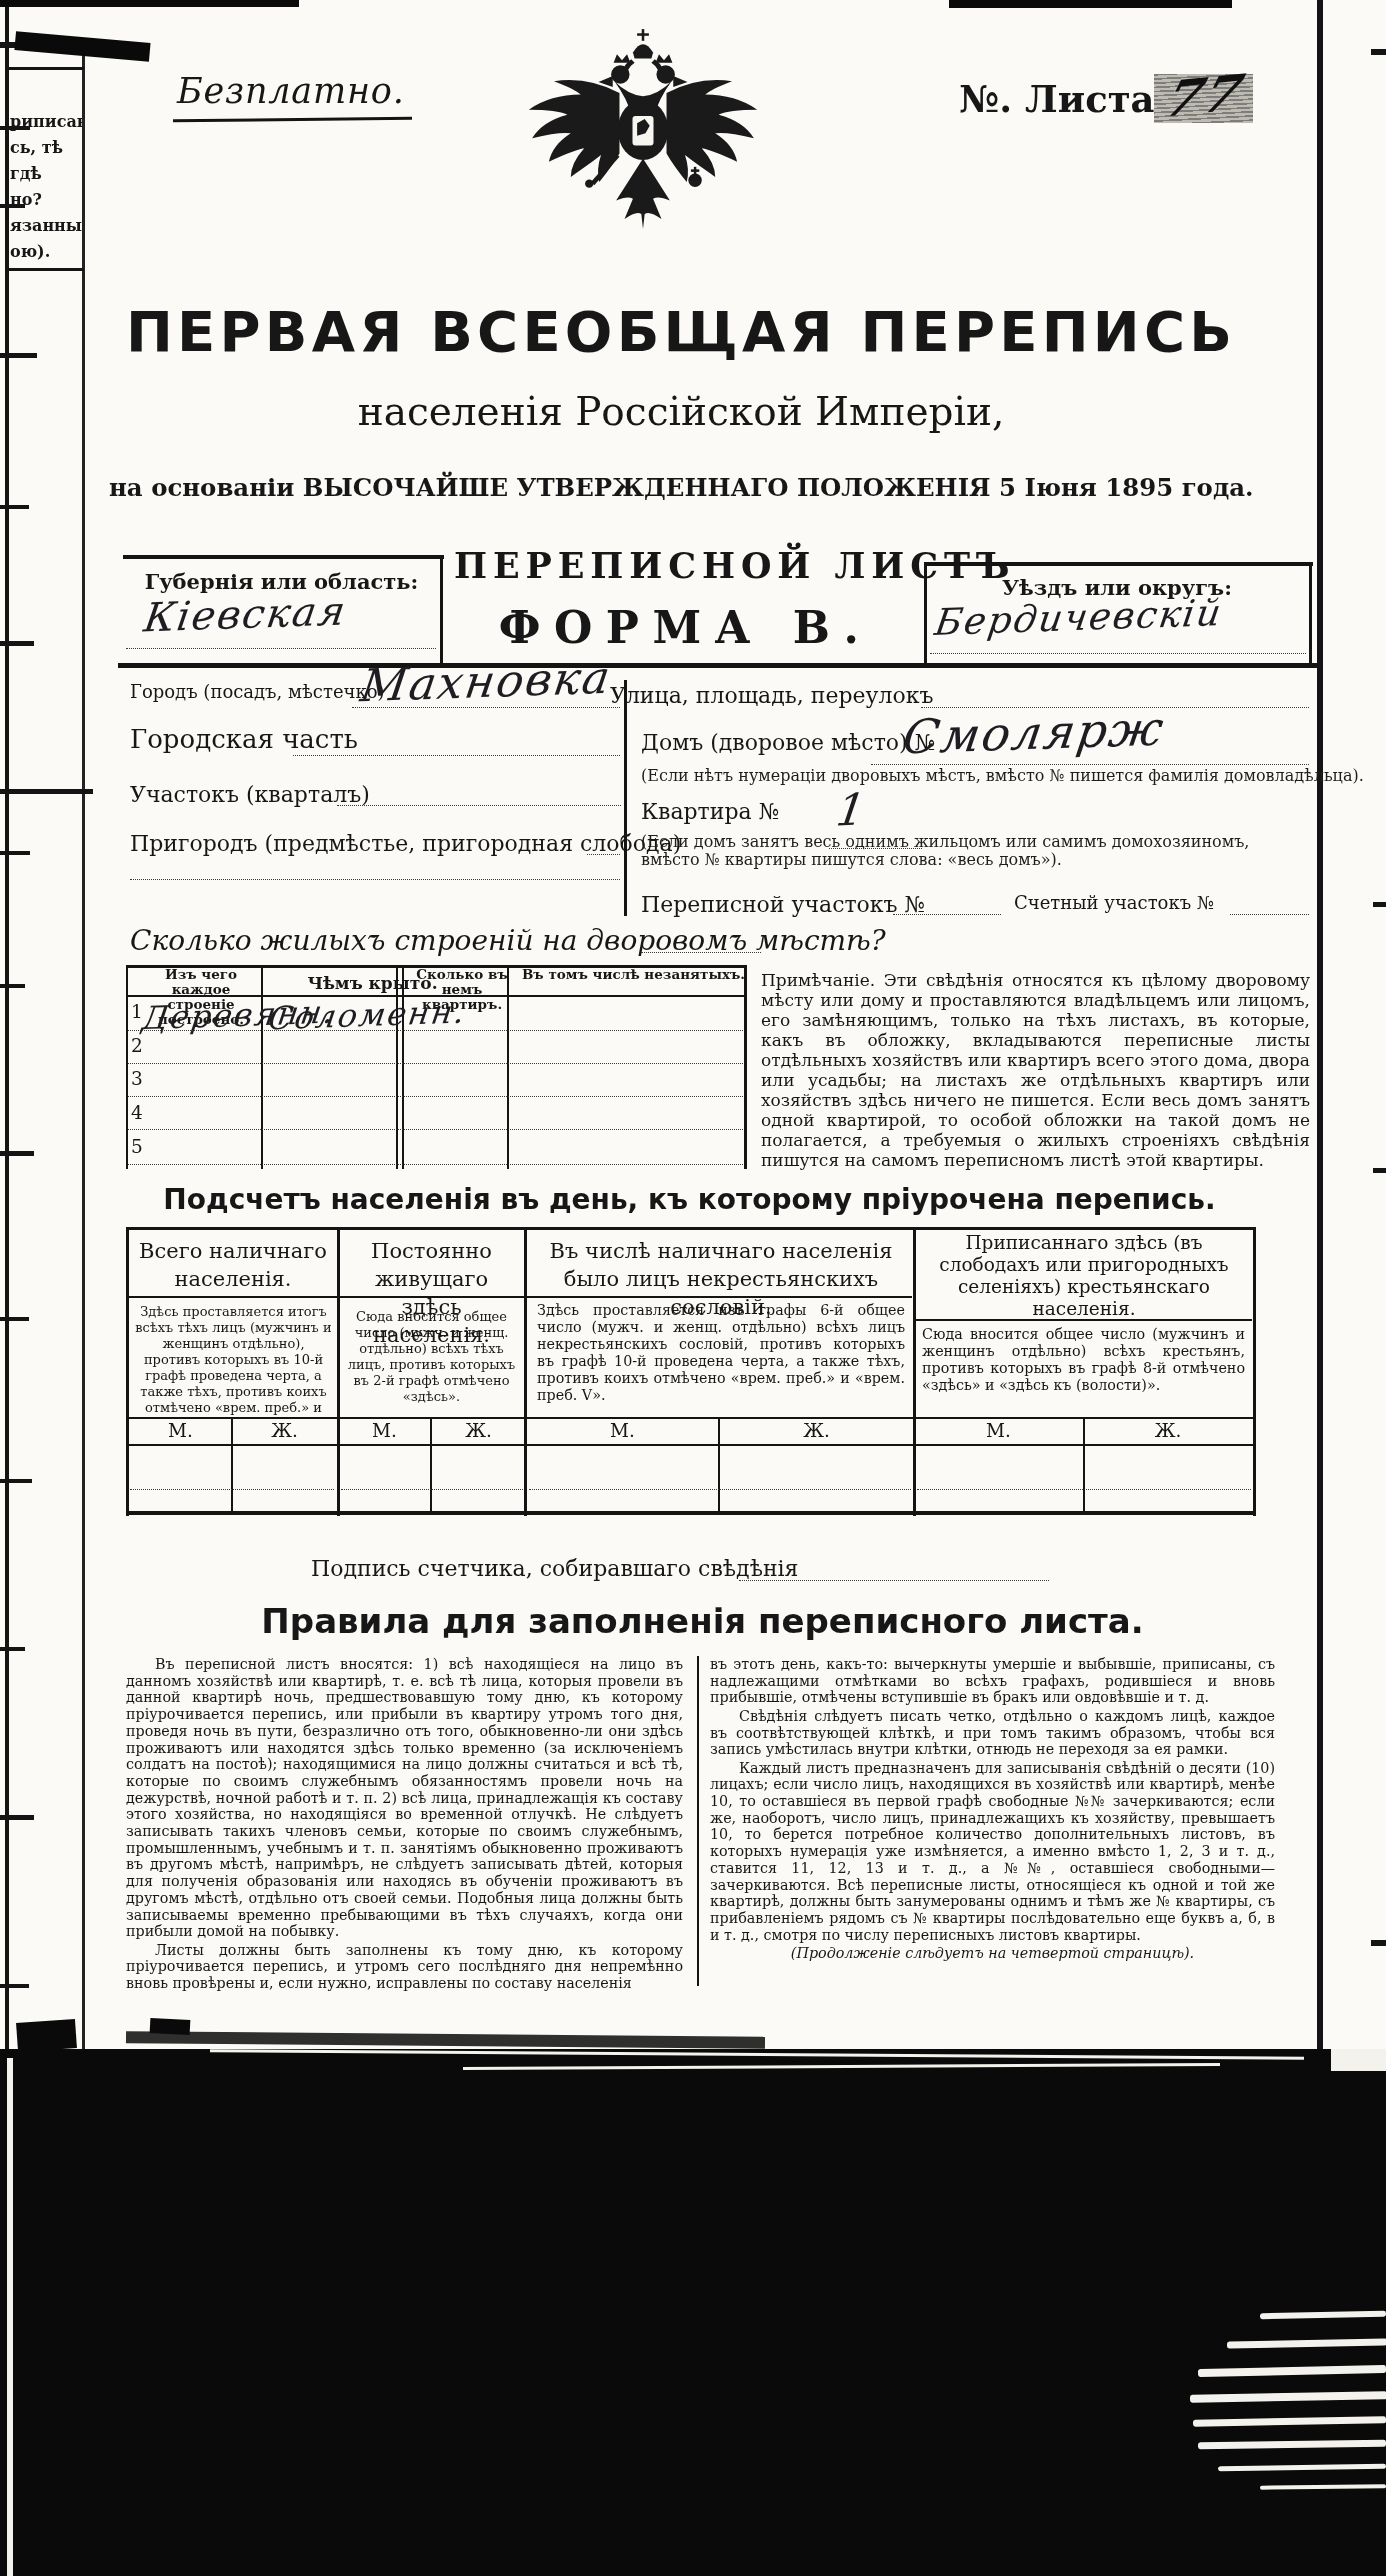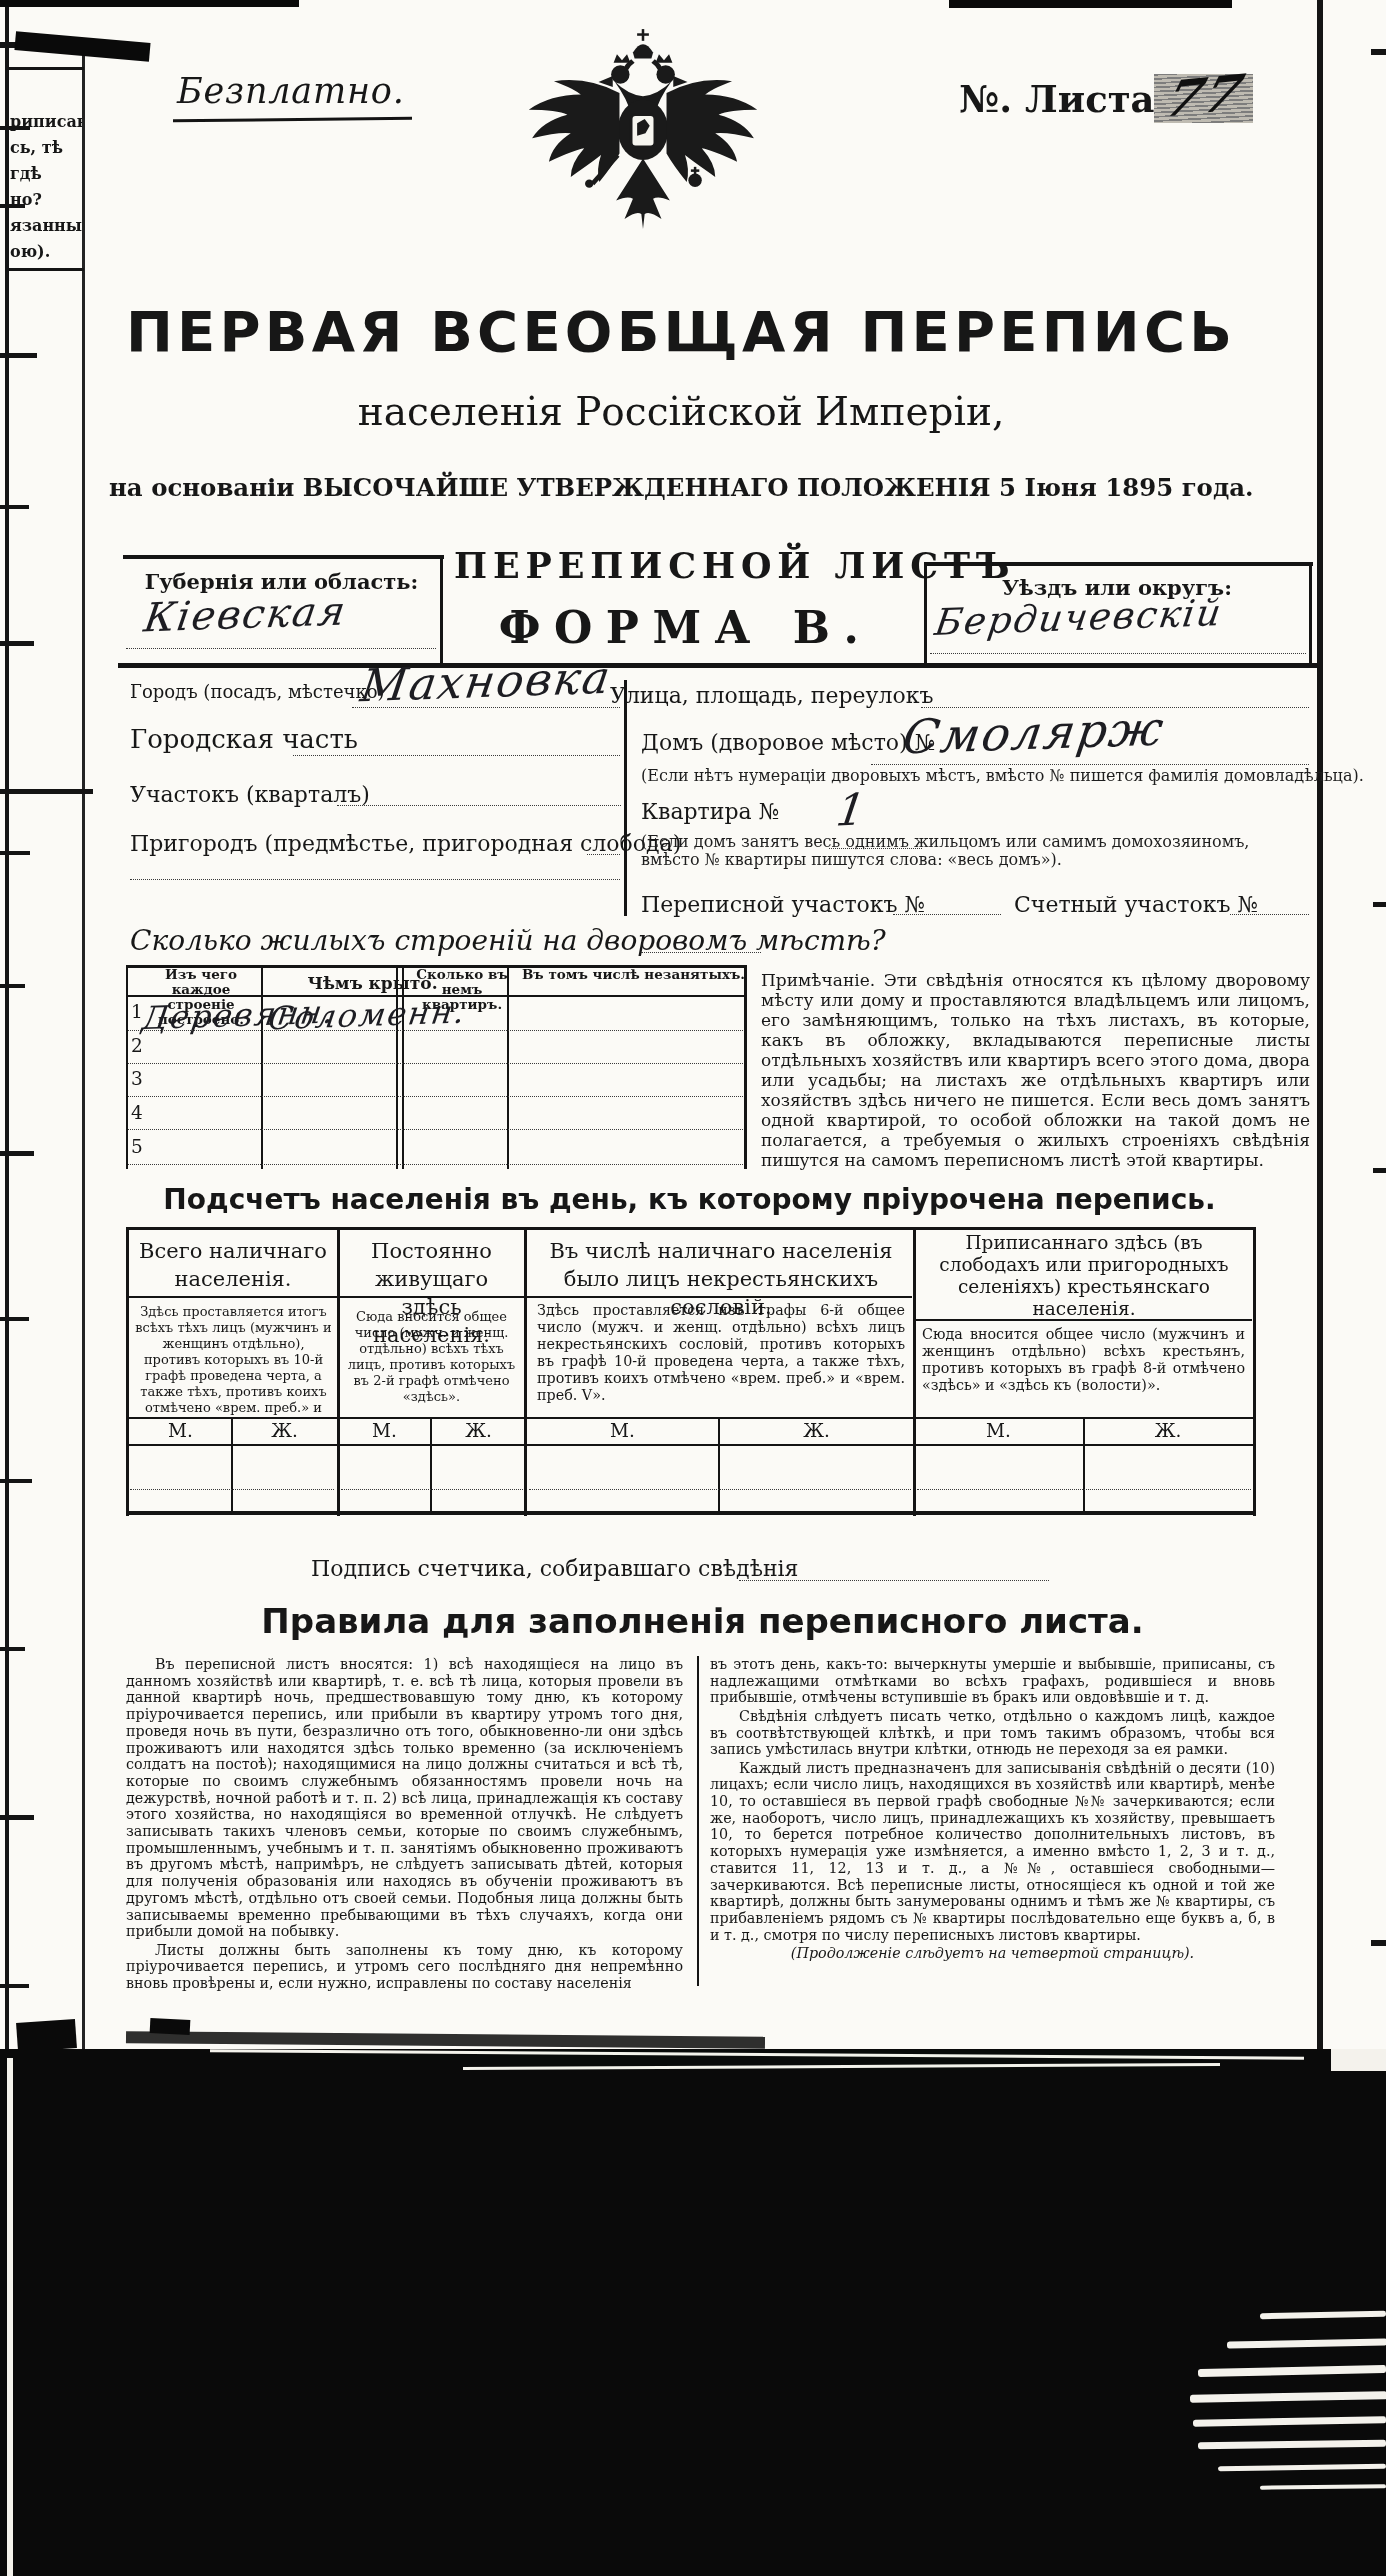--- a/index.html
+++ b/index.html
@@ -153,21 +153,21 @@
   <div class="dot" style="left:871px;top:764px;width:438px;"></div>
   <div class="t note" style="left:641px;top:767px;">(Если нѣтъ нумераціи дворовыхъ мѣстъ, вмѣсто № пишется фамилія домовладѣльца).</div>
 
   <div class="t" style="left:641px;top:799px;font-size:22px;">Квартира №</div>
   <div class="hand" style="left:837px;top:784px;font-size:44px;">1</div>
   <div class="dot" style="left:829px;top:848px;width:93px;"></div>
   <div class="t w note" style="left:641px;top:833px;width:670px;">(Если домъ занятъ весь однимъ жильцомъ или самимъ домохозяиномъ, вмѣсто № квартиры пишутся слова: «весь домъ»).</div>
 
   <div class="t" style="left:641px;top:892px;font-size:22px;">Переписной участокъ №</div>
   <div class="dot" style="left:893px;top:914px;width:108px;"></div>
-  <div class="t" style="left:1014px;top:892px;font-size:22px;">Счетный участокъ №</div>
+  <div class="t" style="left:1014px;top:892px;font-size:18px;">Счетный участокъ №</div>
   <div class="dot" style="left:1230px;top:914px;width:79px;"></div>
 
   <div class="t i" style="left:130px;top:924px;font-size:28px;">Сколько жилыхъ строеній на дворовомъ мѣстѣ?</div>
   <div class="dot" style="left:641px;top:952px;width:120px;"></div>
 
   <div class="ln" style="left:126px;top:965px;width:621px;height:3.4px;"></div>
   <div class="ln" style="left:126px;top:965px;width:1.7px;height:204px;"></div>
   <div class="ln" style="left:744px;top:965px;width:2.5px;height:204px;"></div>
   <div class="ln" style="left:261px;top:965px;width:1.7px;height:204px;"></div>
   <div class="ln" style="left:396px;top:965px;width:1.7px;height:204px;"></div>

